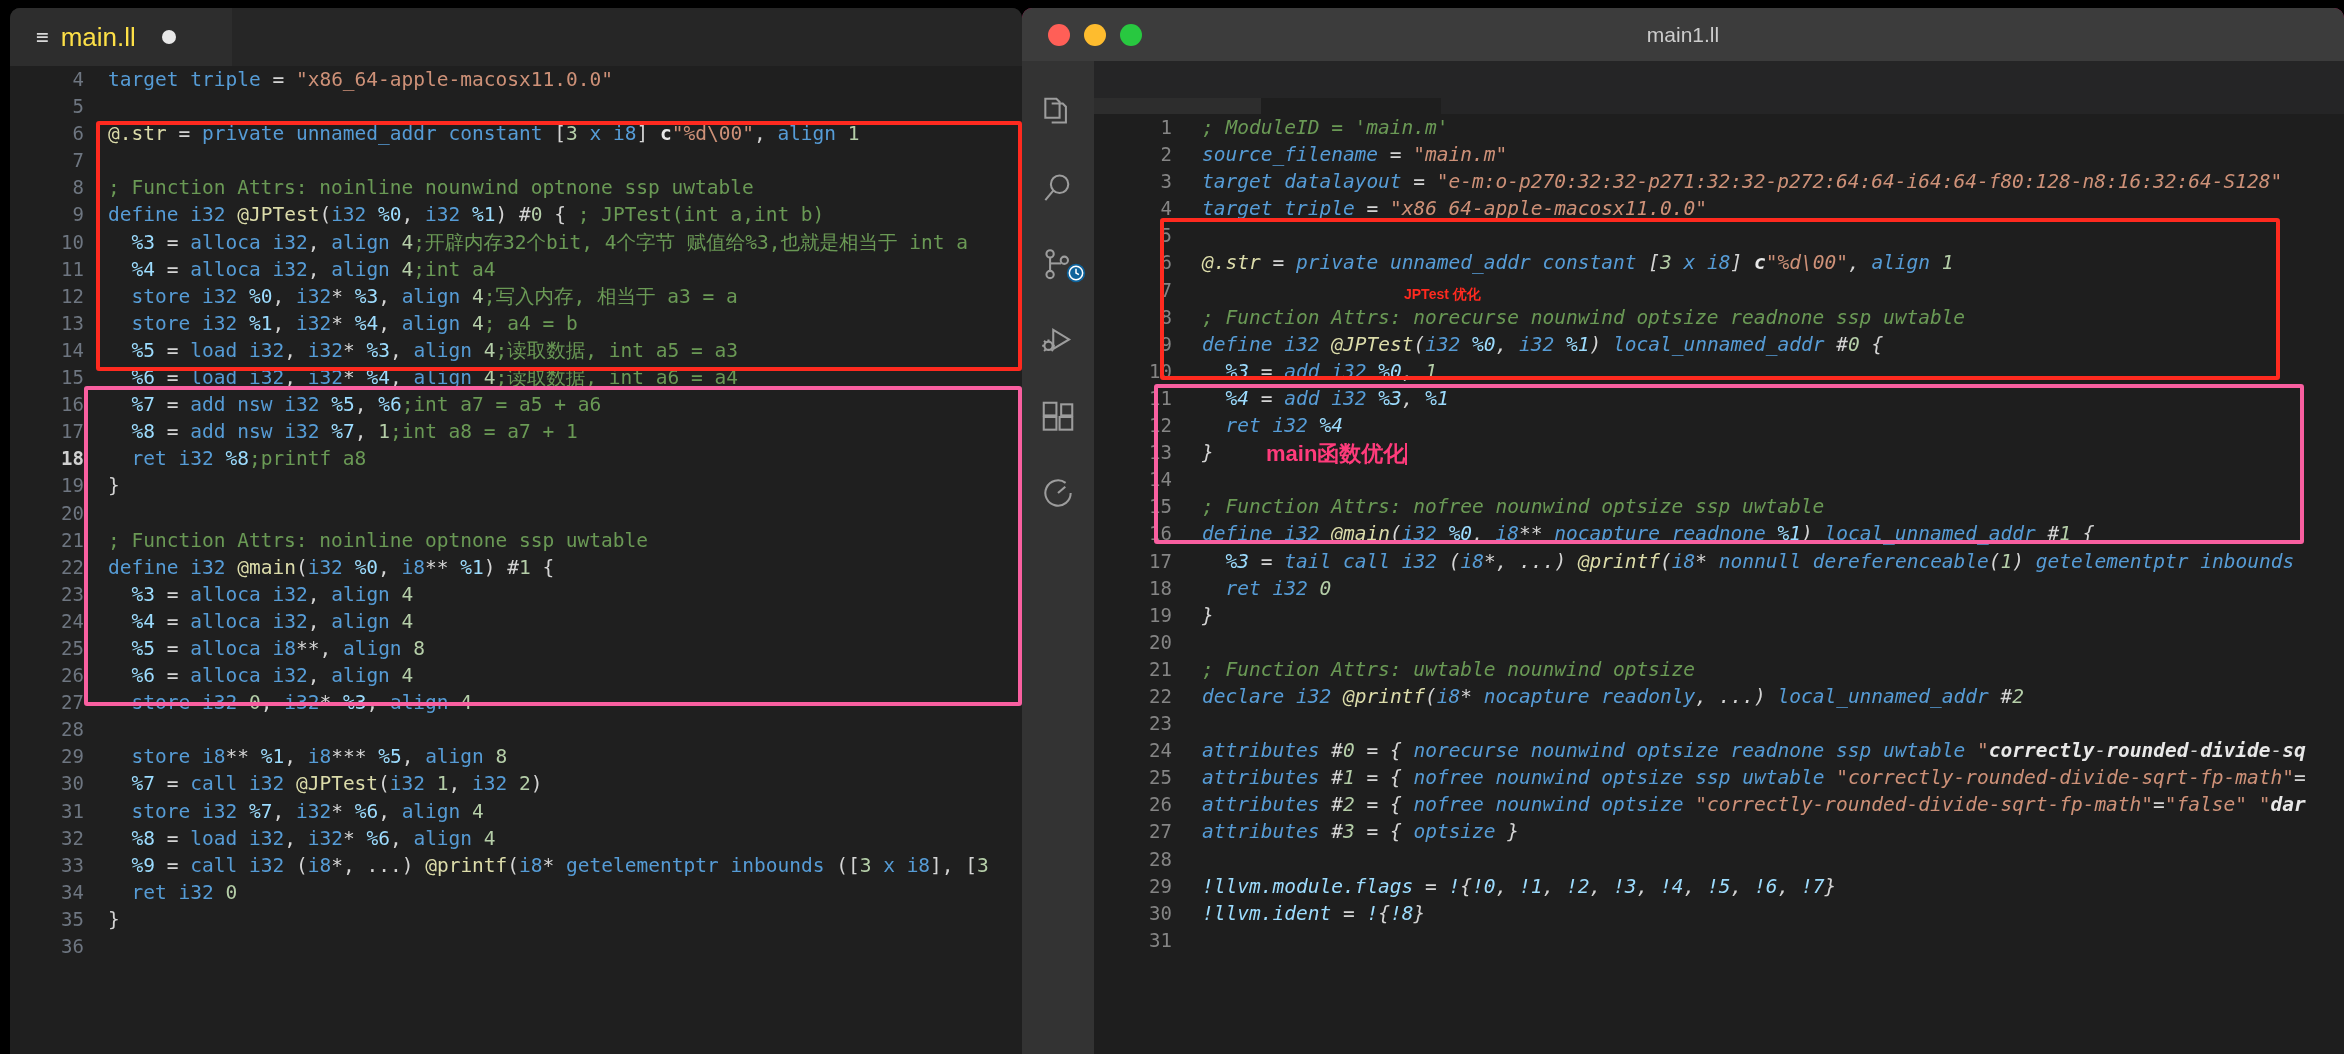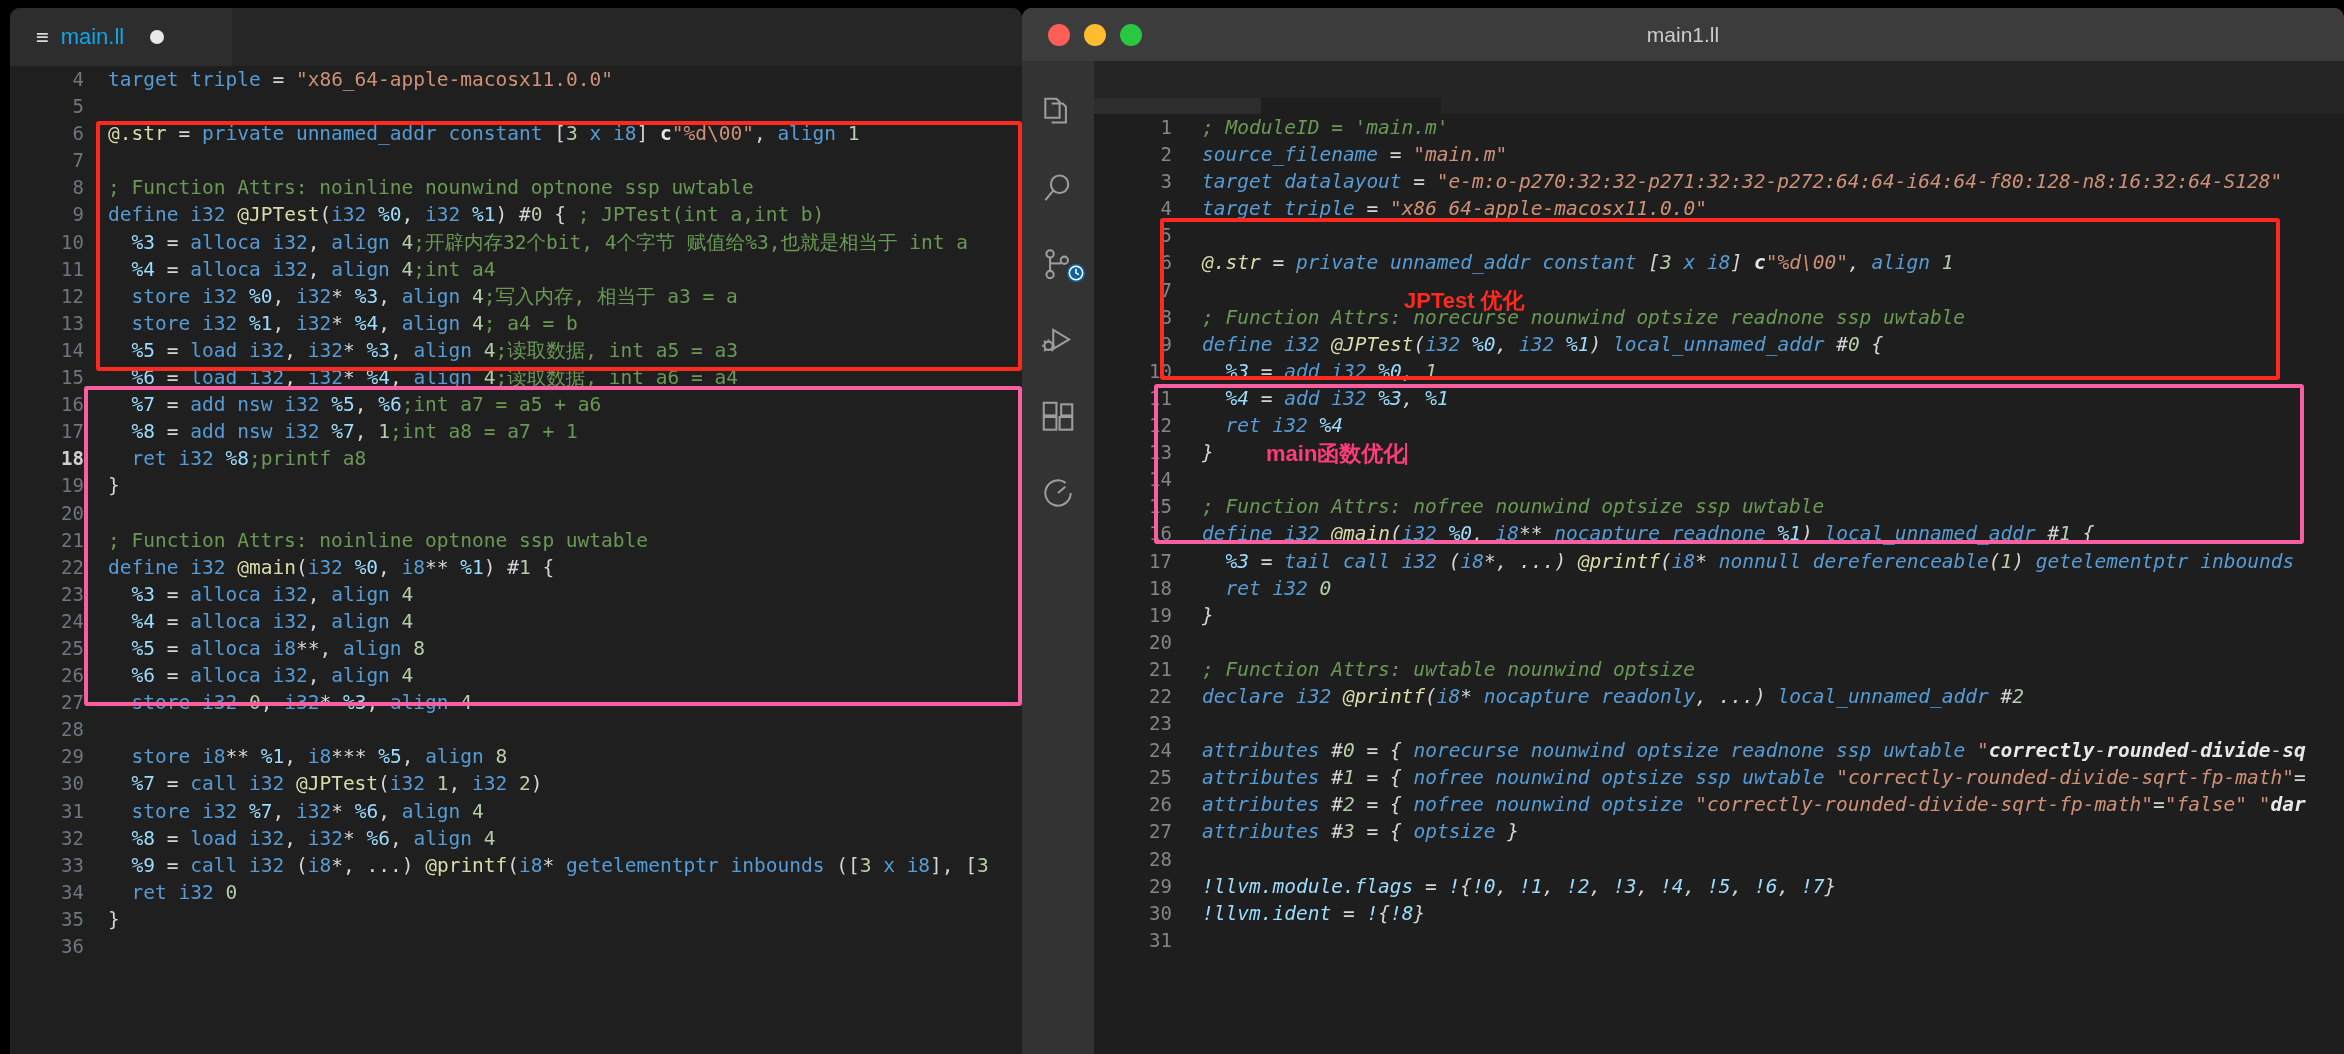--- a/index.html
+++ b/index.html
@@ -25,21 +25,21 @@
     background: #262626;
   }
   .left-tab {
     position: absolute; left: 0; top: 0;
     width: 222px; height: 58px;
     background: #2d2d2d;
     display: flex; align-items: center; gap: 12px;
     padding-left: 26px;
   }
   .left-tab .t-icon { color: #d8d8d8; font-size: 21px; line-height: 1; }
-  .left-tab .t-name { color: #0ea5e9; font-family: "Liberation Sans", sans-serif; font-size: 22px; }
+  .left-tab .t-name { color: #fde047; font-family: "Liberation Sans", sans-serif; font-size: 26px; }
   .left-tab .t-dot {
     width: 14px; height: 14px; border-radius: 50%;
     background: #e8e8e8; margin-left: 14px;
   }
 
   .left-body {
     position: absolute; left: 0; top: 58px;
     width: 1012px; height: 988px;
     background: #1f1f1f;
     overflow: hidden;
@@ -146,21 +146,21 @@
     font-family: "DejaVu Sans Mono", monospace;
     font-style: italic;
   }
 
   .note {
     position: absolute;
     font-family: "Liberation Sans", sans-serif;
     font-weight: bold;
     white-space: nowrap;
   }
-  .note-red { color: #ff2a1f; font-size: 22px; }
+  .note-red { color: #ff2a1f; font-size: 14px; }
   .note-pink { color: #ff3b7b; font-size: 22px; }
   .caret { display:inline-block; width:2px; height:22px; background:#ff3b7b; vertical-align:-4px; }
 </style>
 </head>
 <body>
 
 <div id="stage">
 
   <div class="left-win">
 

